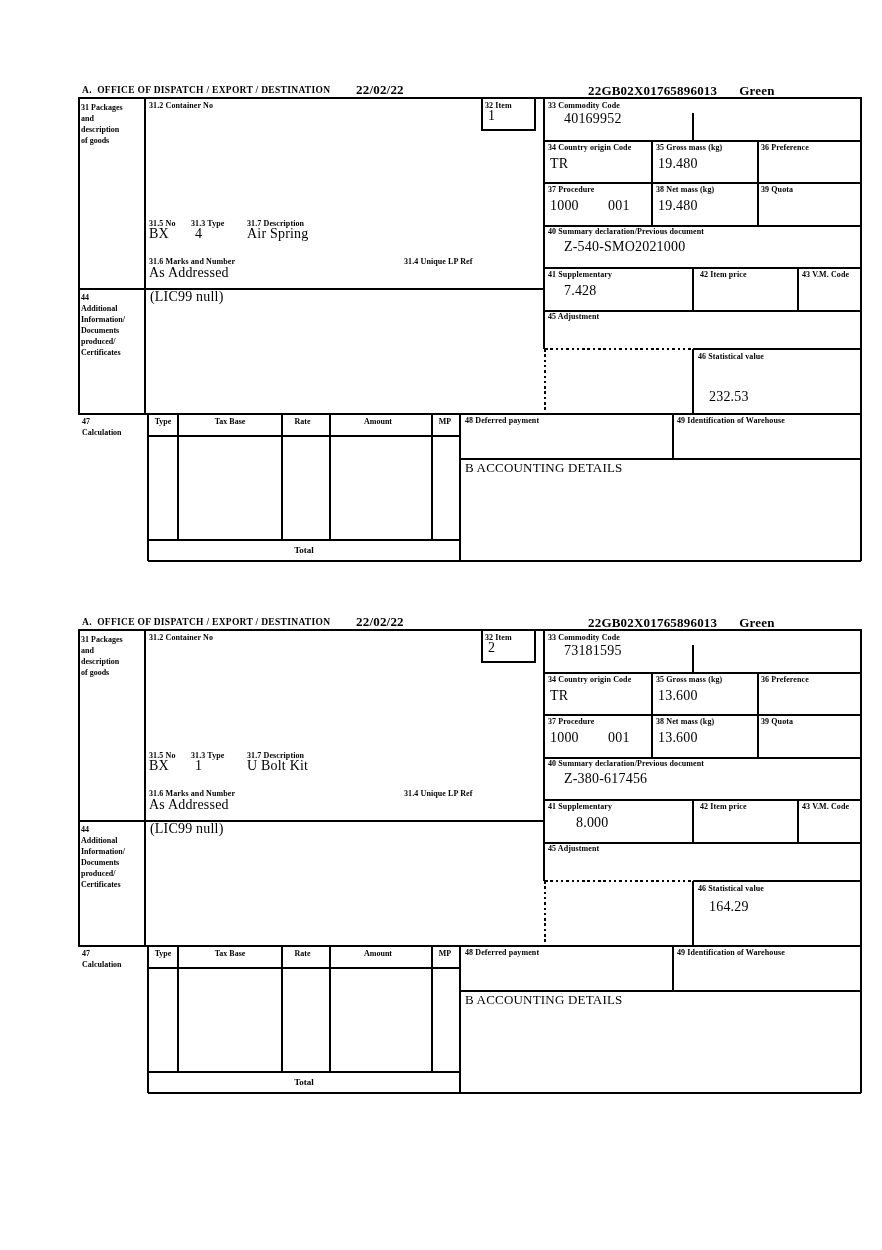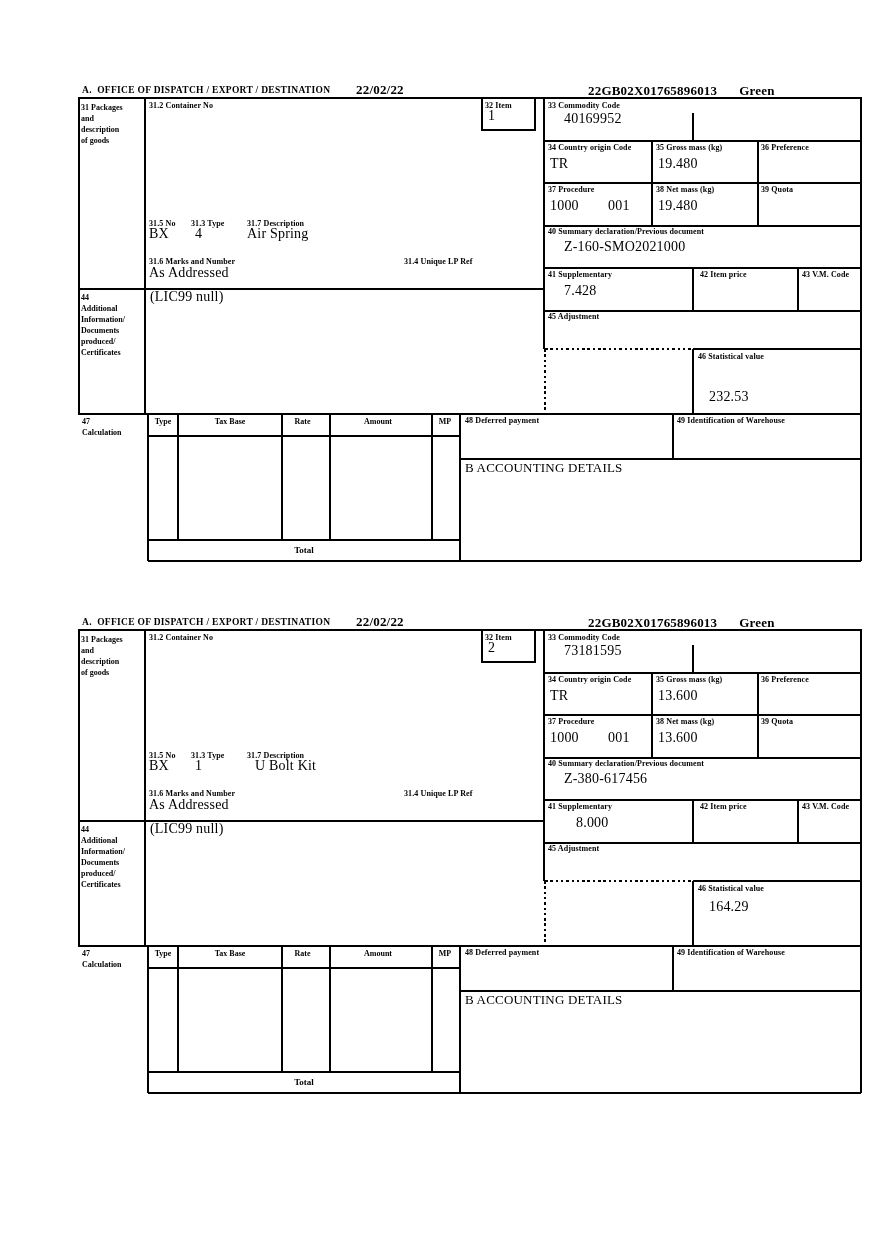--- a/index.html
+++ b/index.html
@@ -99,21 +99,21 @@
   <div class="abs lbl" style="left:683px;top:57px;">36 Preference</div>
 
   <div class="abs lbl" style="left:470px;top:99px;">37 Procedure</div>
   <div class="abs val" style="left:472px;top:112px;">1000</div>
   <div class="abs val" style="left:530px;top:112px;">001</div>
   <div class="abs lbl" style="left:578px;top:99px;">38 Net mass (kg)</div>
   <div class="abs val" style="left:580px;top:112px;">19.480</div>
   <div class="abs lbl" style="left:683px;top:99px;">39 Quota</div>
 
   <div class="abs lbl" style="left:470px;top:141px;">40 Summary declaration/Previous document</div>
-  <div class="abs val" style="left:486px;top:153px;">Z-160-SMO2021000</div>
+  <div class="abs val" style="left:486px;top:153px;">Z-540-SMO2021000</div>
 
   <div class="abs lbl" style="left:470px;top:184px;">41 Supplementary</div>
   <div class="abs val" style="left:486px;top:197px;">7.428</div>
   <div class="abs lbl" style="left:622px;top:184px;">42 Item price</div>
   <div class="abs lbl" style="left:724px;top:184px;">43 V.M. Code</div>
 
   <div class="abs lbl" style="left:470px;top:226px;">45 Adjustment</div>
 
   <div class="abs lbl" style="left:620px;top:266px;">46 Statistical value</div>
   <div class="abs val" style="left:631px;top:281px;margin-top:22px;">232.53</div>
@@ -244,21 +244,21 @@
   <div class="abs lbl" style="left:470px;top:226px;">45 Adjustment</div>
 
   <div class="abs lbl" style="left:620px;top:266px;">46 Statistical value</div>
   <div class="abs val" style="left:631px;top:281px;">164.29</div>
 
   <div class="abs lbl" style="left:71px;top:133px;">31.5 No</div>
   <div class="abs lbl" style="left:113px;top:133px;">31.3 Type</div>
   <div class="abs lbl" style="left:169px;top:133px;">31.7 Description</div>
   <div class="abs val" style="left:71px;top:140px;">BX</div>
   <div class="abs val" style="left:117px;top:140px;">1</div>
-  <div class="abs val" style="left:169px;top:140px;margin-left:8px;">U Bolt Kit</div>
+  <div class="abs val" style="left:169px;top:140px;">U Bolt Kit</div>
 
   <div class="abs lbl" style="left:71px;top:171px;">31.6 Marks and Number</div>
   <div class="abs lbl" style="left:326px;top:171px;">31.4 Unique LP Ref</div>
   <div class="abs val" style="left:71px;top:179px;">As Addressed</div>
 
   <div class="abs lbl-block" style="left:3px;top:206px;">
     <div>44</div>
     <div>Additional</div>
     <div>Information/</div>
     <div>Documents</div>

